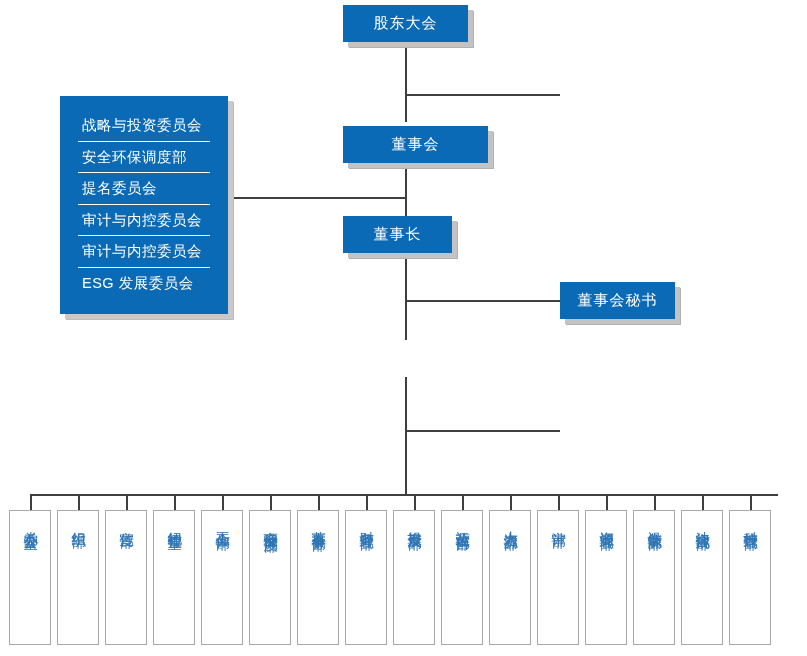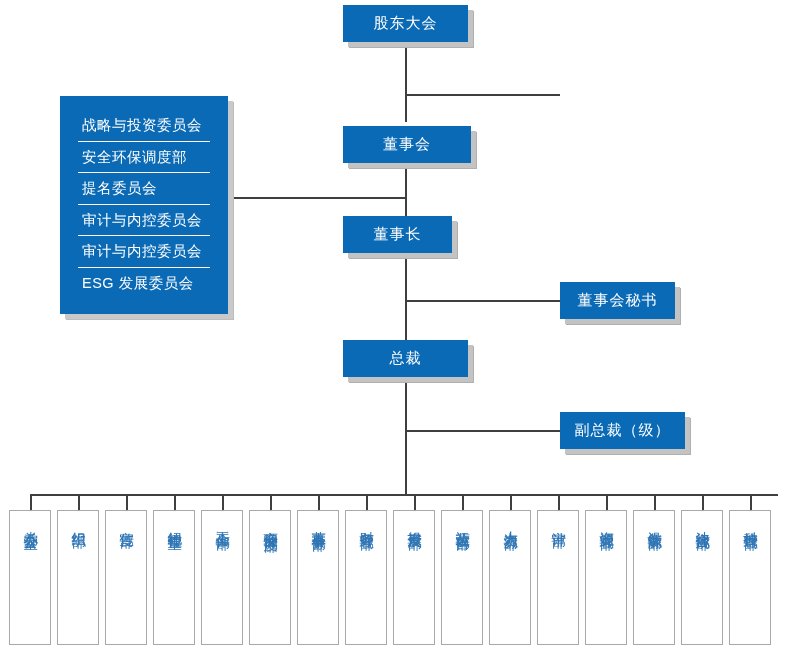--- a/index.html
+++ b/index.html
@@ -135,40 +135,34 @@
     <div class="panel-item">提名委员会</div>
     <div class="panel-item">审计与内控委员会</div>
     <div class="panel-item">审计与内控委员会</div>
     <div class="panel-item">ESG 发展委员会</div>
   </div>
 
   <div class="node" style="left:343px; top:5px; width:125px; height:37px;">
     <span>股东大会</span>
   </div>
 
-  <div class="node" style="left:343px; top:126px; width:128px; height:37px;">
+  <div class="node" style="left:343px; top:126px; width:145px; height:37px;">
     <span>董事会</span>
   </div>
 
   <div class="node" style="left:343px; top:216px; width:109px; height:37px;">
     <span>董事长</span>
   </div>
 
-  <div class="node" style="left:343px; top:340px; width:125px; height:37px;">
-    <span>总裁</span>
-  </div>
 
 
   <div class="node" style="left:560px; top:282px; width:115px; height:37px;">
     <span>董事会秘书</span>
   </div>
 
-  <div class="node" style="left:560px; top:412px; width:125px; height:37px;">
-    <span>副总裁（级）</span>
-  </div>
 
   <div class="dept" style="left:9px;">
     <span class="dept-label">党委办公室</span>
   </div>
   <div class="dept" style="left:57px;">
     <span class="dept-label">组织部</span>
   </div>
   <div class="dept" style="left:105px;">
     <span class="dept-label">宣传部</span>
   </div>

